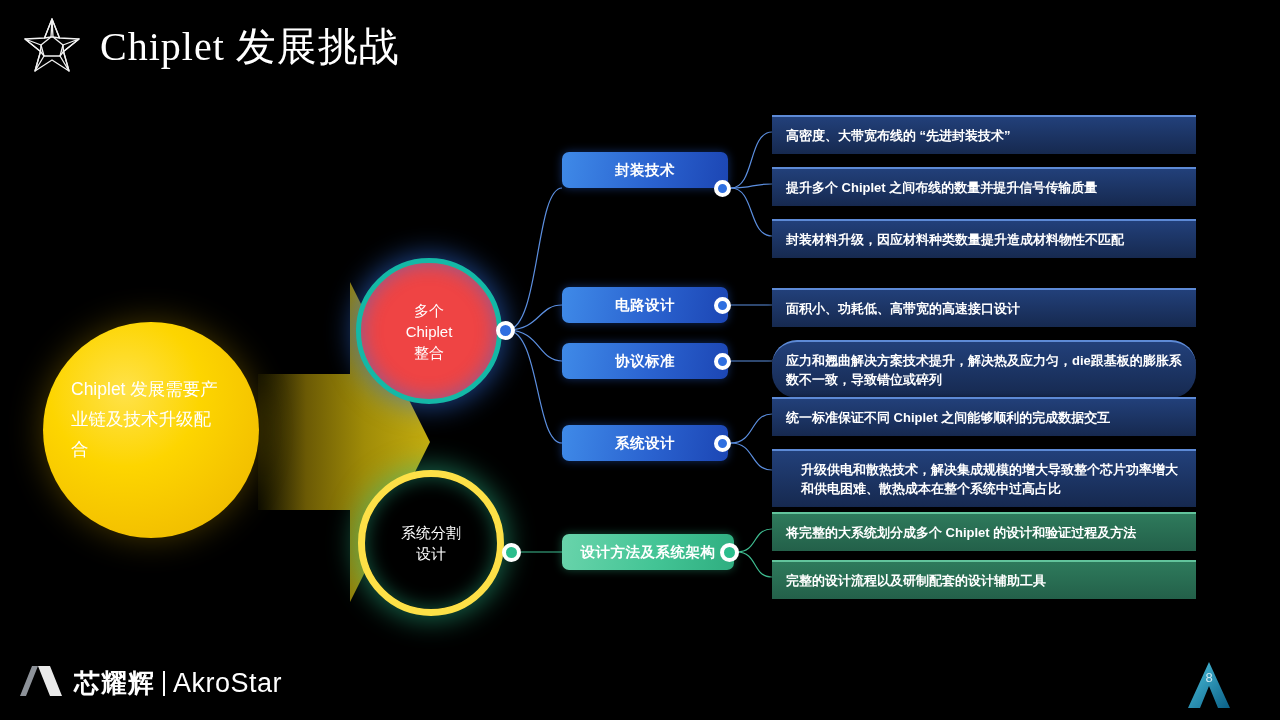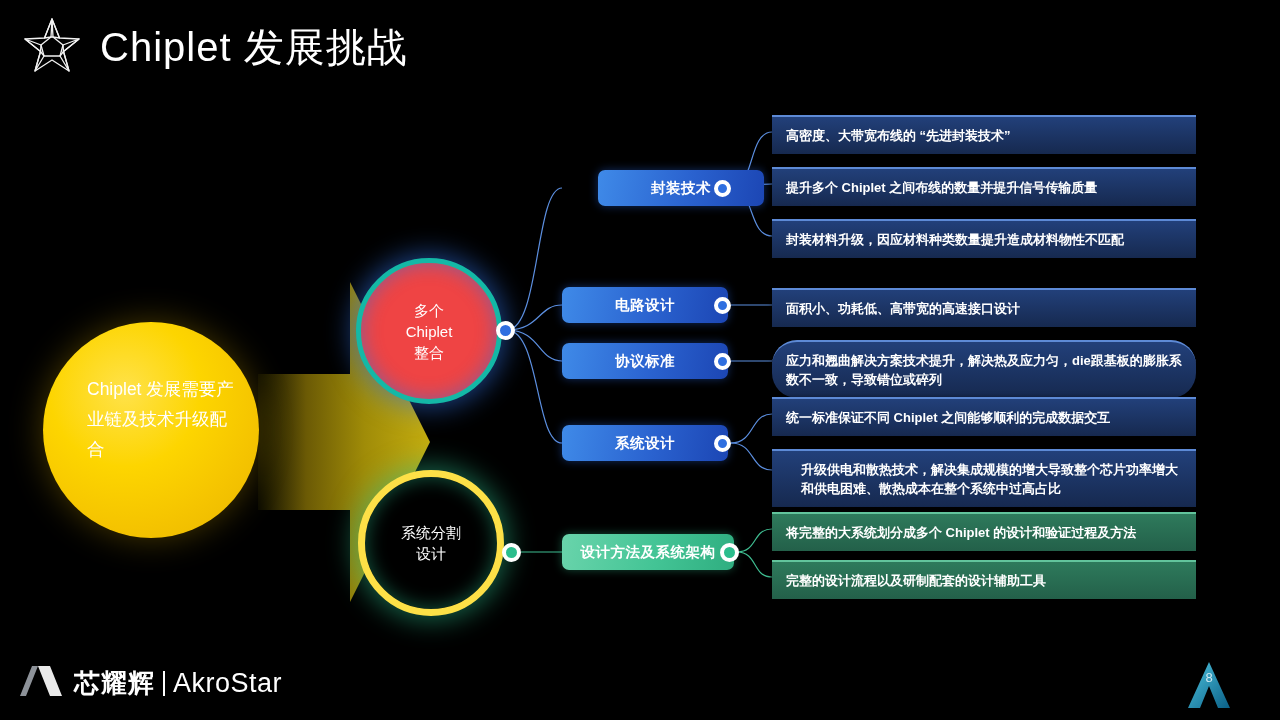--- a/index.html
+++ b/index.html
@@ -2,31 +2,31 @@
 <html><head>
 <meta charset="utf-8">
 <style>
   html,body{margin:0;padding:0;background:#000;}
   body{width:1280px;height:720px;overflow:hidden;position:relative;
        font-family:"Liberation Sans","DejaVu Sans",sans-serif;color:#fff;}
 
   .slide{position:absolute;inset:0;background:#000;}
 
   
-  .header{position:absolute;left:0;top:0;width:1032px;height:95px;}
+  .header{position:absolute;left:0;top:0;width:1032px;height:95px;font-family:Liberation Serif, serif;}
   .star-logo{position:absolute;left:18px;top:14px;width:68px;height:66px;}
   .title{position:absolute;left:100px;top:16px;font-size:40px;line-height:62px;
          font-weight:400;color:#ffffff;letter-spacing:1px;white-space:nowrap;}
 
   
   .yellow-circle{position:absolute;left:43px;top:322px;width:216px;height:216px;
       border-radius:50%;
       background:radial-gradient(circle at 38% 32%, #ffe24a 0%, #fdd500 38%, #f5c400 68%, #e8b400 100%);
       box-shadow:0 0 34px rgba(240,190,0,.30);}
-  .yellow-circle .txt{position:absolute;left:44px;top:52px;width:150px;
+  .yellow-circle .txt{position:absolute;left:28px;top:52px;width:150px;
       font-size:17.5px;line-height:30px;color:#ffffff;text-align:left;}
 
   
   .arrow{position:absolute;left:258px;top:282px;width:172px;height:320px;}
 
   
   .node-circle{position:absolute;border-radius:50%;box-sizing:border-box;}
   .node-blue{left:356px;top:258px;width:146px;height:146px;
       border:5px solid #14b8a6;
       box-shadow:0 0 26px 5px rgba(47,111,224,.55), inset 0 0 18px 2px rgba(47,111,224,.45);
@@ -146,21 +146,21 @@
   <div class="node-circle node-blue">
     <div class="lbl">多个<br>Chiplet<br>整合</div>
   </div>
   <div class="dot dot-blue" style="left:496px;top:321px;"></div>
 
   <div class="node-circle node-green">
     <div class="lbl">系统分割<br>设计</div>
   </div>
   <div class="dot dot-green" style="left:502px;top:543px;"></div>
 
-  <div class="pill pill-blue" style="top:170px;margin-left:36px;">
+  <div class="pill pill-blue" style="top:152px;">
     <span>封装技术</span>
   </div>
   <div class="dot dot-blue-sm" style="left:714px;top:180px;"></div>
 
   <div class="pill pill-blue" style="top:287px;">
     <span>电路设计</span>
   </div>
   <div class="dot dot-blue-sm" style="left:714px;top:297px;"></div>
 
   <div class="pill pill-blue" style="top:343px;">

